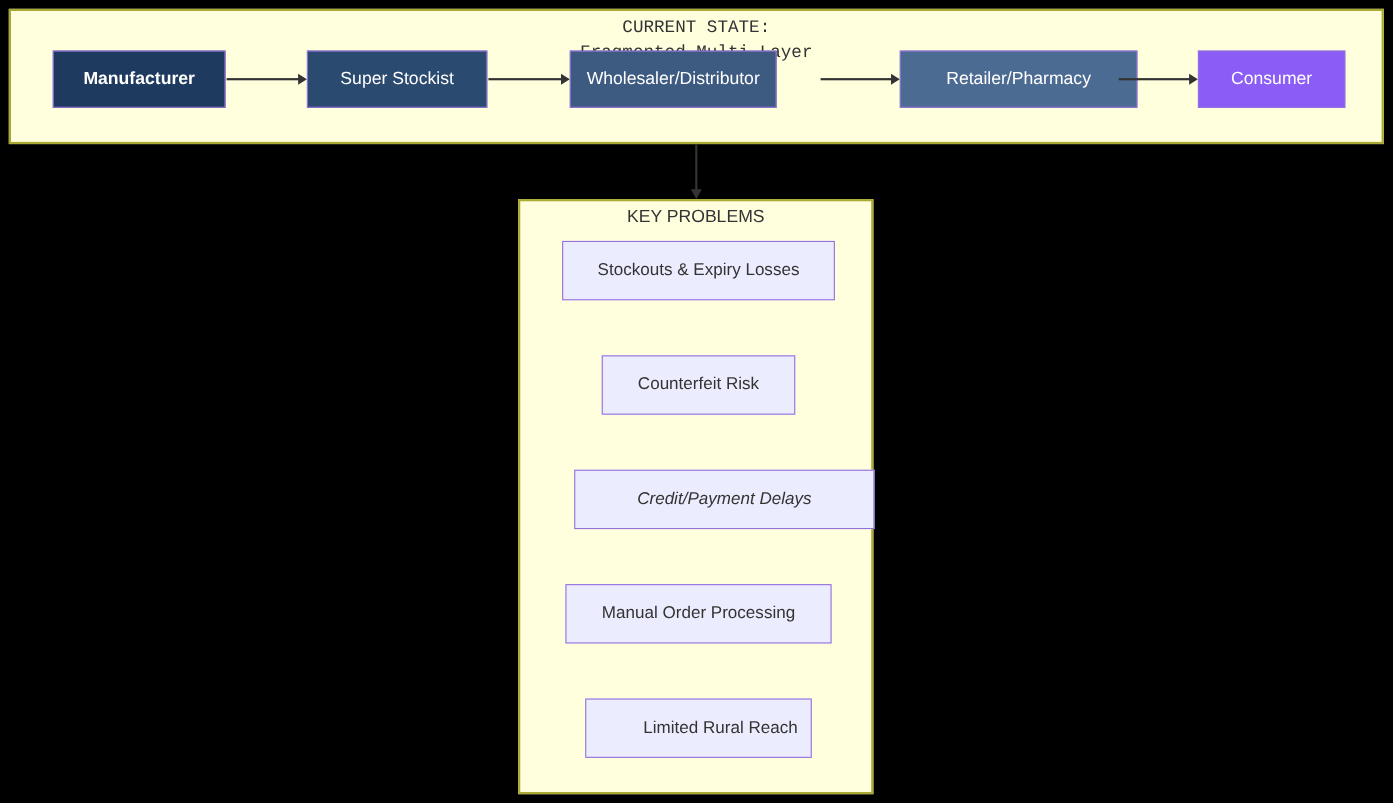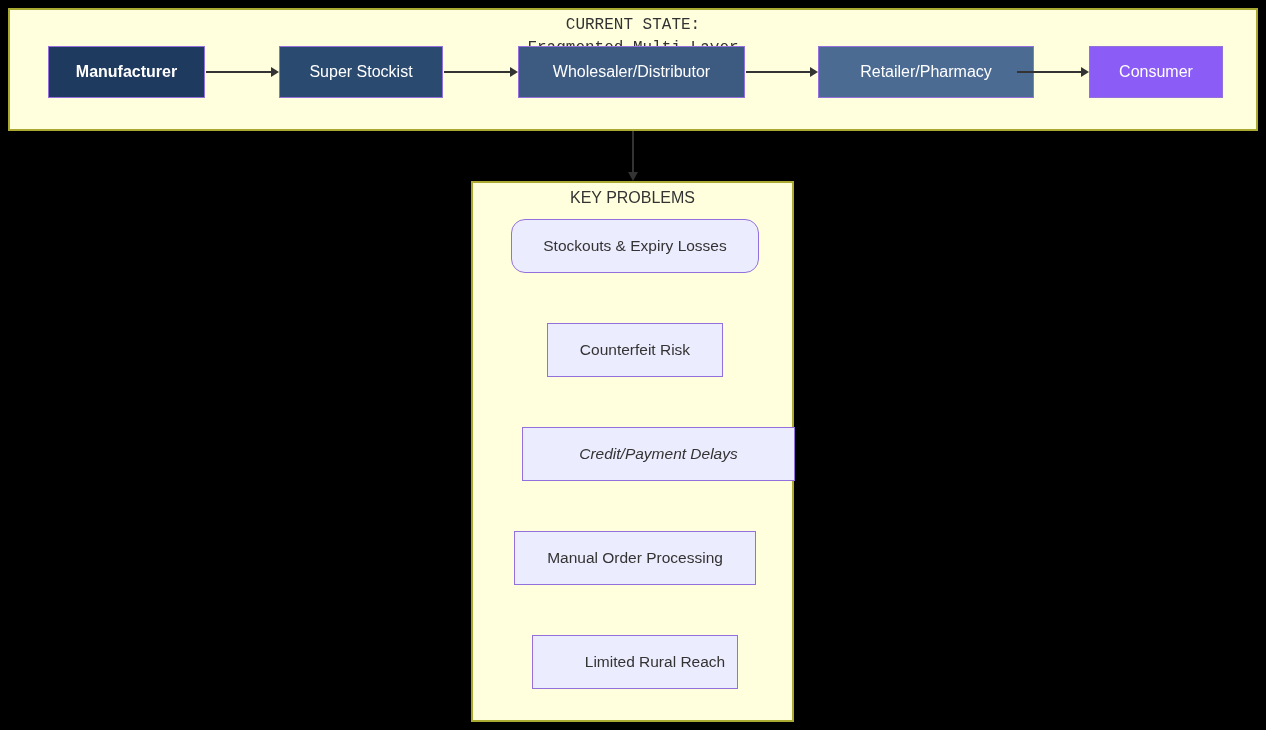--- a/index.html
+++ b/index.html
@@ -45,21 +45,21 @@
     display: flex;
     align-items: center;
     justify-content: center;
     color: #ffffff;
     font-size: 16px;
     z-index: 2;
     white-space: nowrap;
   }
   .n0 { left: 38px;   width: 157px; font-weight: bold; }
   .n1 { left: 269px;  width: 164px; }
-  .n2 { left: 508px;  width: 227px; }
+  .n2 { left: 508px;  width: 188px; }
   .n3 { left: 808px;  width: 216px; }
   .n4 { left: 1079px; width: 134px; }
   
   .h-arrow {
     position: absolute;
     top: 61px;
     height: 2px;
     background: #333333;
     z-index: 2;
   }
@@ -103,21 +103,21 @@
     height: 54px;
     background: #ECECFF;
     border: 1.5px solid #9370DB;
     display: flex;
     align-items: center;
     justify-content: center;
     color: #333333;
     font-size: 15.5px;
     white-space: nowrap;
   }
-  .p0 { top: 36px;  left: 38px; width: 248px; border-radius: 14px; }
+  .p0 { top: 36px;  left: 38px; width: 248px; }
   .p1 { top: 140px; left: 74px; width: 176px; }
   .p2 { top: 244px; left: 49px; width: 273px; font-style: italic; }
   .p3 { top: 348px; left: 41px; width: 242px; }
   .p4 { top: 452px; left: 59px; width: 206px; padding-left: 40px; }
 </style>
 </head>
 <body>
 
 <div class="stage">
 

